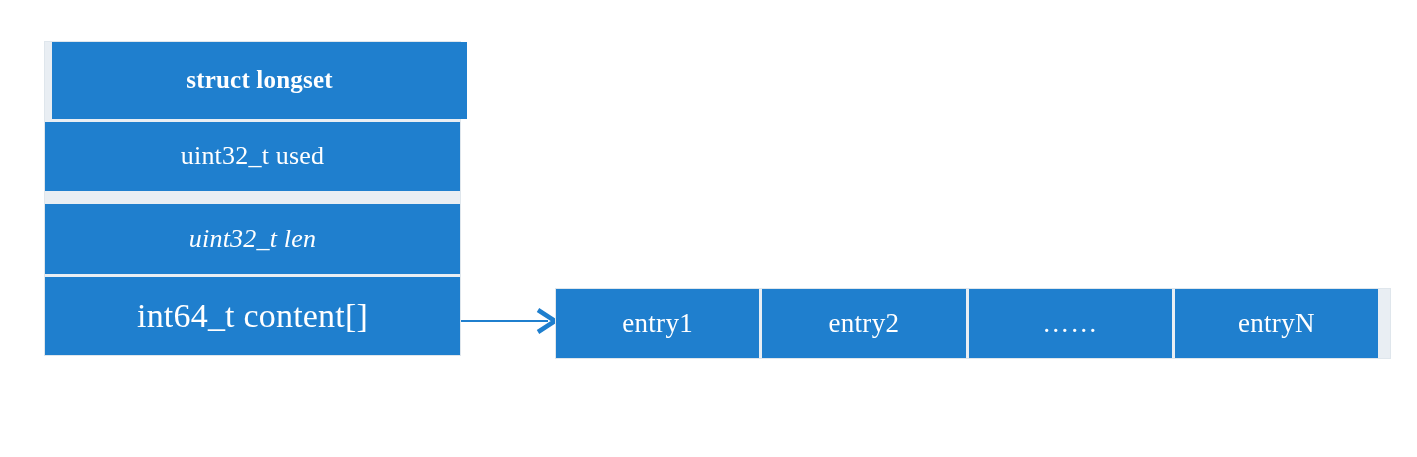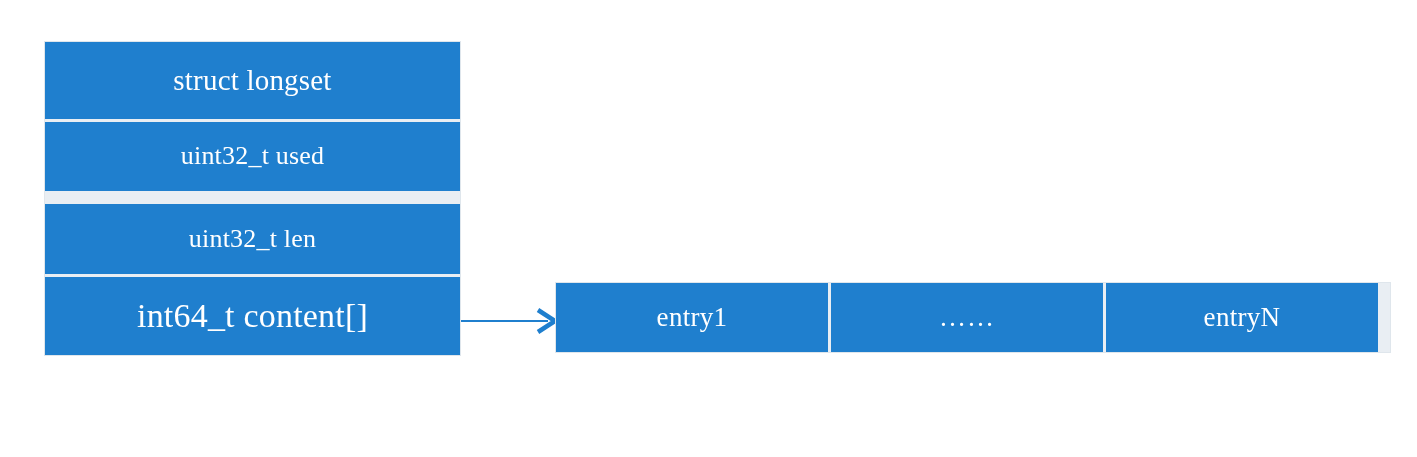--- a/index.html
+++ b/index.html
@@ -38,53 +38,55 @@
     display: flex;
     align-items: center;
     justify-content: center;
     box-sizing: border-box;
     width: 100%;
     text-align: center;
     letter-spacing: .2px;
   }
   .struct-row.title {
     height: 80px;
-    font-weight: normal;
-    font-size: 29px;
+    font-weight: bold;
+    font-size: 25px;
     margin-bottom: 3px;
+    margin-left: 7px;
   }
   .struct-row.r2 {
     height: 72px;
     font-size: 26px;
     margin-bottom: 13px;
   }
   .struct-row.r3 {
     height: 74px;
     font-size: 26px;
     margin-bottom: 3px;
+    font-style: italic;
   }
   .struct-row.r4 {
     height: 81px;
     font-size: 34px;
   }
 
   
   .arrow {
     position: absolute;
     left: 460px;
     top: 300px;
     width: 100px;
     height: 42px;
   }
 
   
   .array-box {
     position: absolute;
     left: 556px;
-    top: 283px;
+    top: 289px;
     width: 834px;
     height: 69px;
     background: #e9eef3;
     box-sizing: border-box;
     display: flex;
     flex-direction: row;
     box-shadow: 0 0 0 1px #dfe6ec;
   }
   .array-cell {
     background: #1F7FCE;
@@ -120,17 +122,18 @@
 
   <div class="arrow">
     <svg width="100" height="42" viewBox="0 0 100 42">
       <line x1="1" y1="21" x2="88" y2="21" stroke="#1F7FCE" stroke-width="2.2"></line>
       <polyline points="78,10 95,21 78,32" fill="none" stroke="#1F7FCE" stroke-width="4.5" stroke-linecap="butt" stroke-linejoin="miter"></polyline>
     </svg>
   </div>
 
   <div class="array-box">
     <div class="array-cell">entry1</div>
+    <div class="array-cell">entry2</div>
     <div class="array-cell ellipsis">……</div>
     <div class="array-cell">entryN</div>
   </div>
 
 </div>
 
 </body></html>

